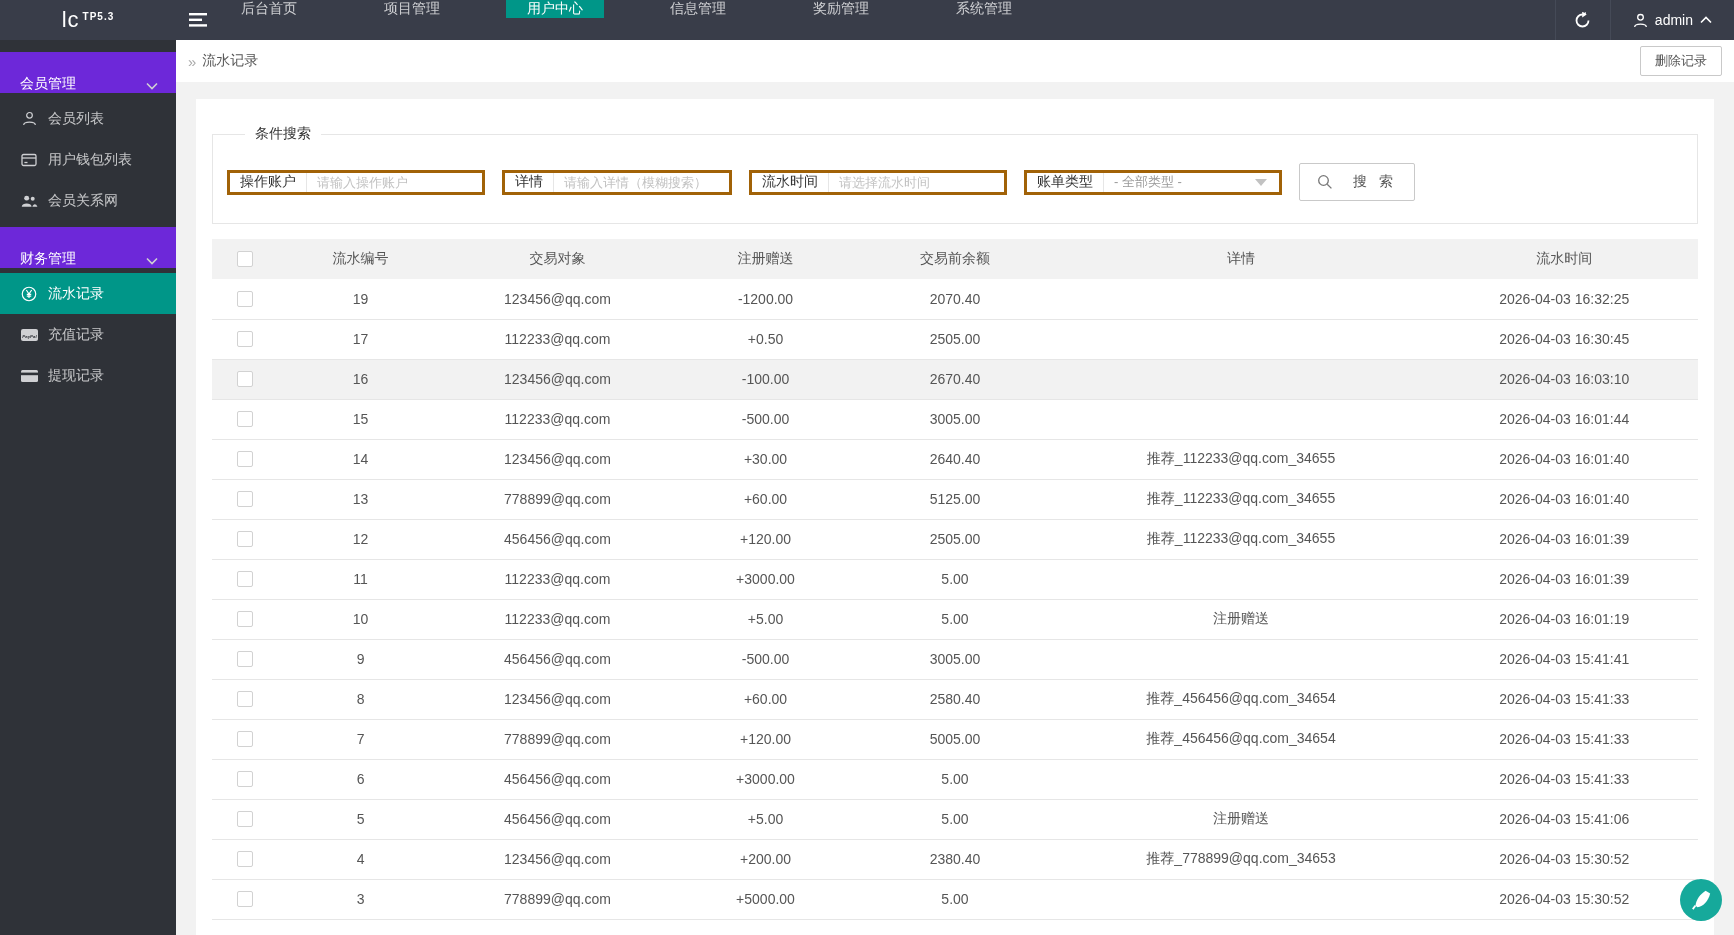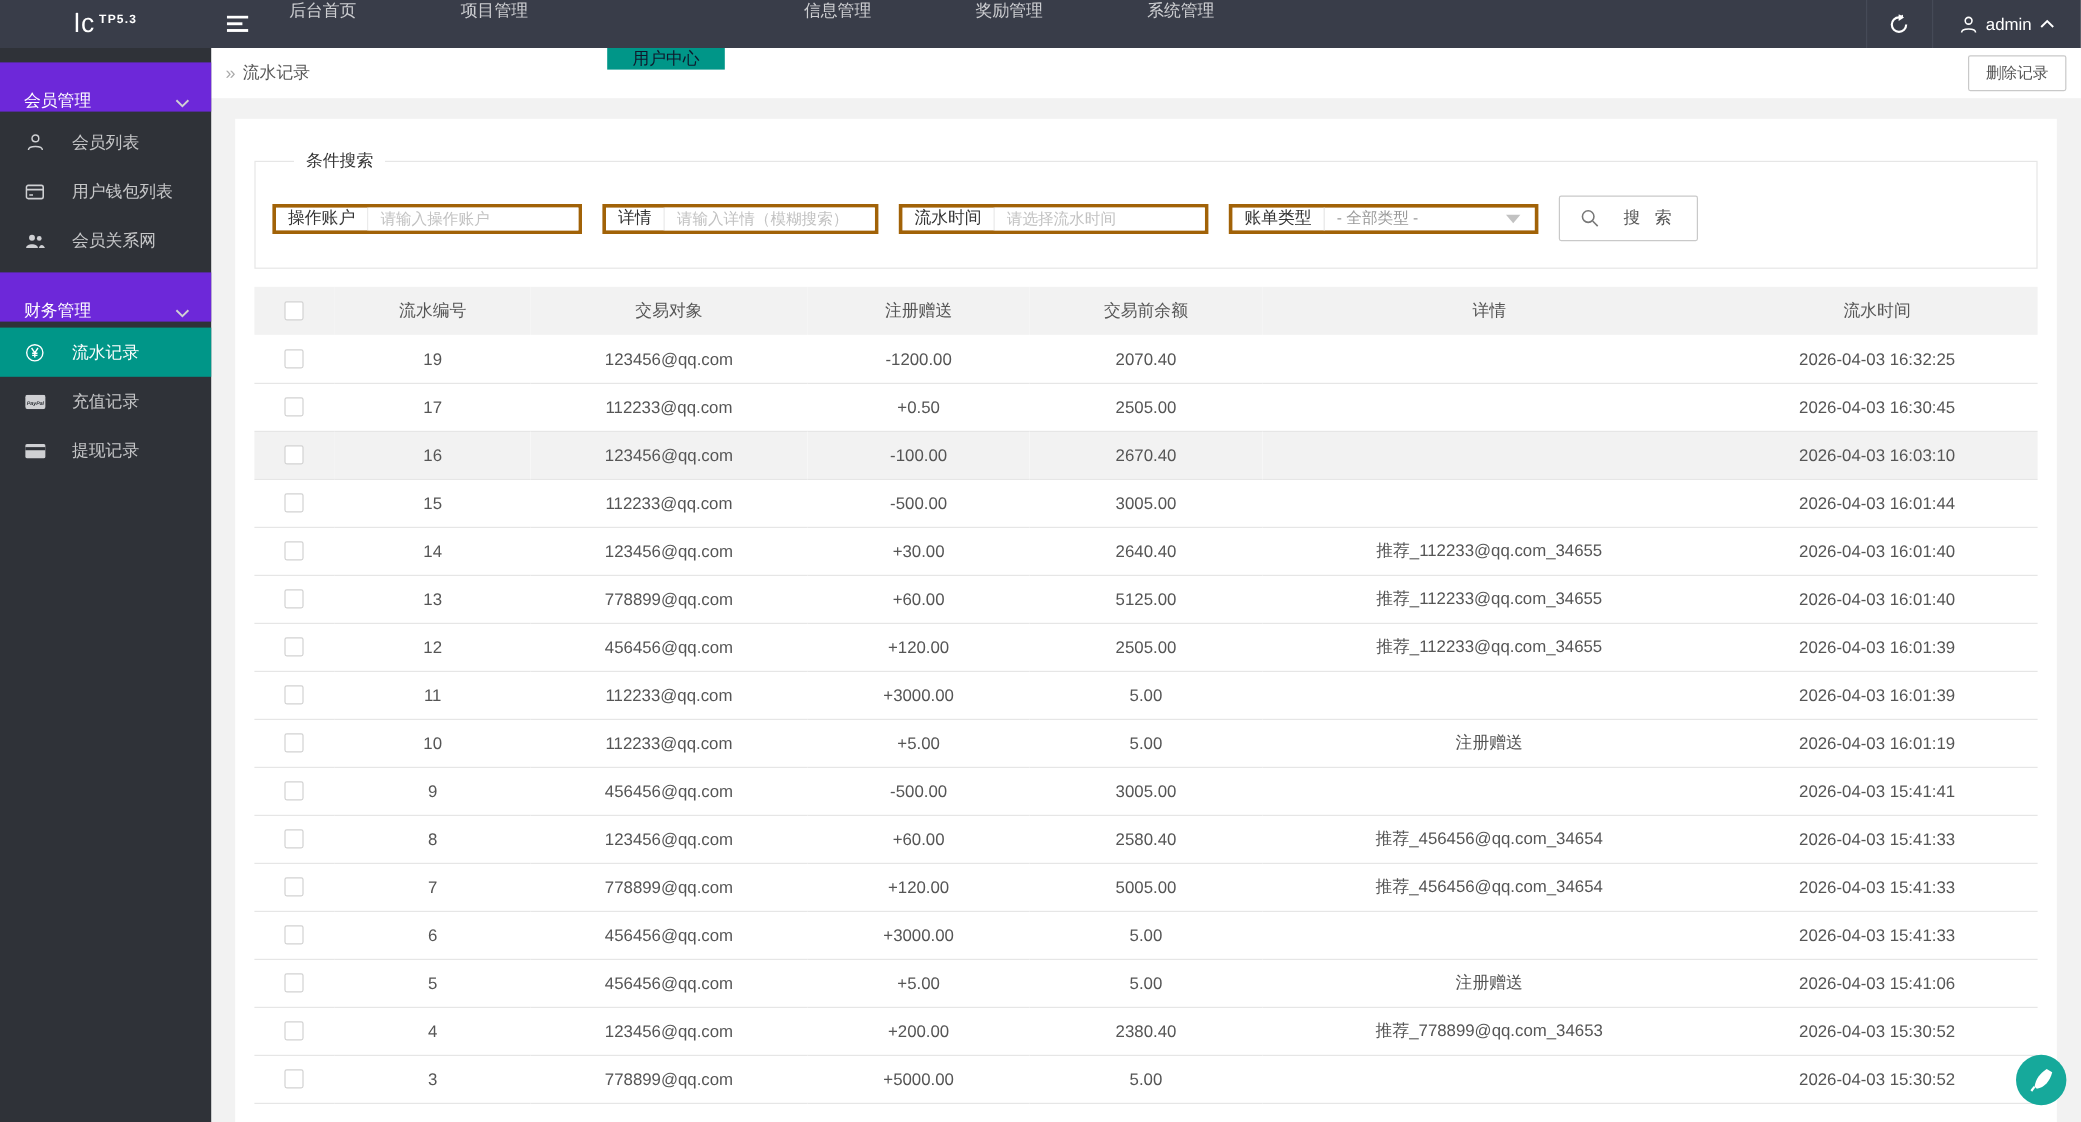--- a/index.html
+++ b/index.html
@@ -10,35 +10,35 @@
   .topbar { position:absolute; top:0; left:0; width:1734px; height:40px;
     background:#393D49; display:flex; align-items:stretch; z-index:20; }
   .logo { width:176px; display:flex; align-items:center; justify-content:center;
     color:#fff; font-size:22px; letter-spacing:1px; }
   .logo sup { font-size:10px; margin-left:3px; margin-top:-8px; font-weight:bold; }
   .hamburger { width:44px; display:flex; align-items:center; justify-content:center; cursor:pointer; }
   .hamburger svg { display:block; }
   .nav-tabs { display:flex; align-items:flex-start;gap:45px; }
   .tab { padding:0 21px; display:flex; align-items:center; font-size:14px;
     color:rgba(255,255,255,.75); cursor:pointer; }
-  .tab.active { background:#009688; color:#0f172a;margin-top:40px; }
+  .tab.active { background:#009688; color:#ffffff; }
   .topbar-right { margin-left:auto; display:flex; align-items:stretch; }
   .icon-btn { width:56px; display:flex; align-items:center; justify-content:center;
     border-left:1px solid #454a57; border-right:1px solid #454a57; cursor:pointer; }
   .user-entry { display:flex; align-items:center; gap:7px; padding:0 22px;
     color:#fff; font-size:14px; cursor:pointer; }
 
   
   .sidebar { position:absolute; top:40px; left:0; bottom:0; width:176px;
     background:#2F3238; padding-top:12px; z-index:15; }
   .side-group-title { height:41px; padding:0 18px 0 20px; background:#6d28d9;
     color:#fff; font-size:14px; display:flex; align-items:flex-end;
     justify-content:space-between; cursor:pointer; margin-bottom:5px; }
   .side-item { height:41px; padding:0 12px 0 20px; display:flex; align-items:center;
-    gap:22px; color:rgba(255,255,255,.72); font-size:14px; cursor:pointer; }
+    gap:10px; color:rgba(255,255,255,.72); font-size:14px; cursor:pointer; }
   .side-item.active { background:#009688; color:#fff; }
   .side-item .sicon { width:18px; display:flex; justify-content:center; align-items:center; }
   .side-section { margin-bottom:6px; }
 
   
   .crumbbar { position:absolute; top:40px; left:176px; right:0; height:42px;
     background:#fff; display:flex; align-items:center; padding:0 12px 0 12px; }
   .crumb-sep { color:#aaa; font-size:15px; margin-right:6px; }
   .crumb-title { color:#555; font-size:14px; }
   .crumb-actions { margin-left:auto; }

